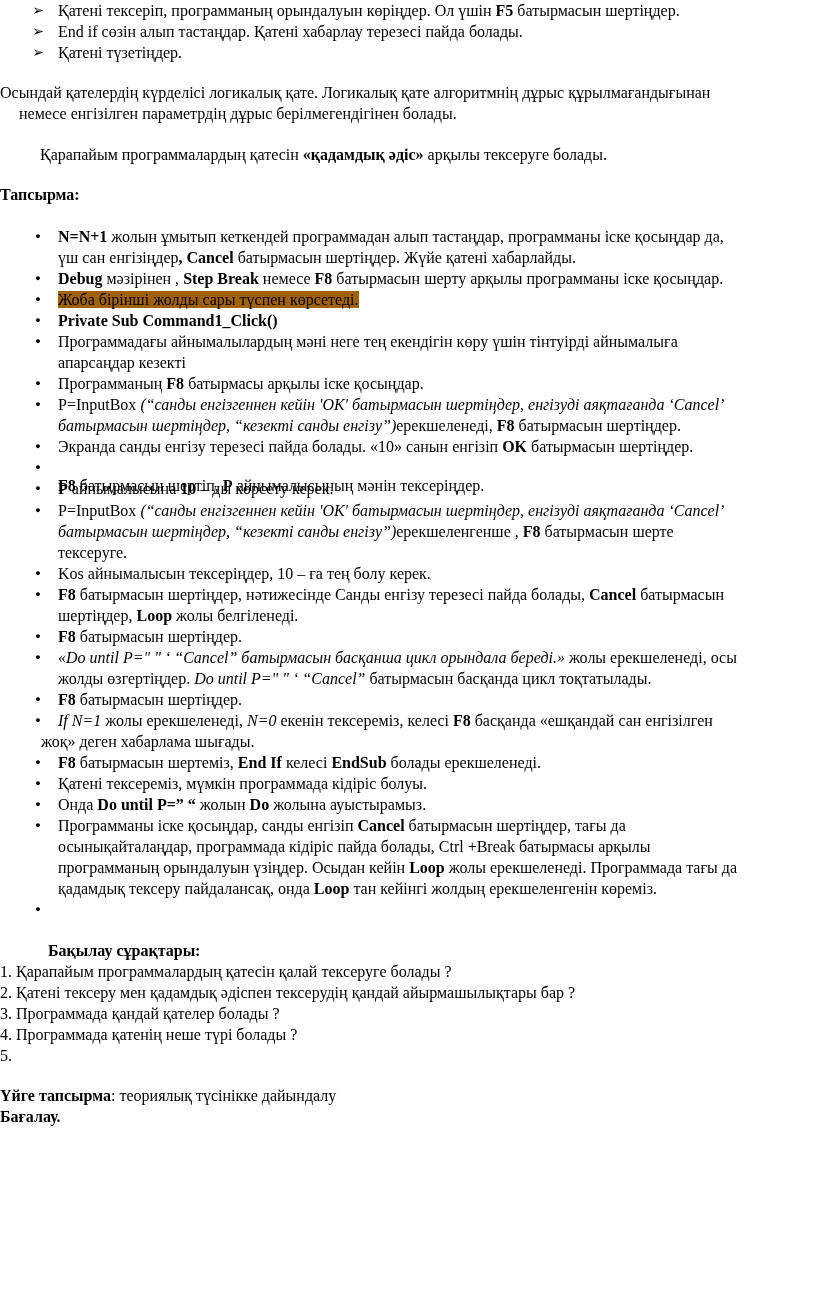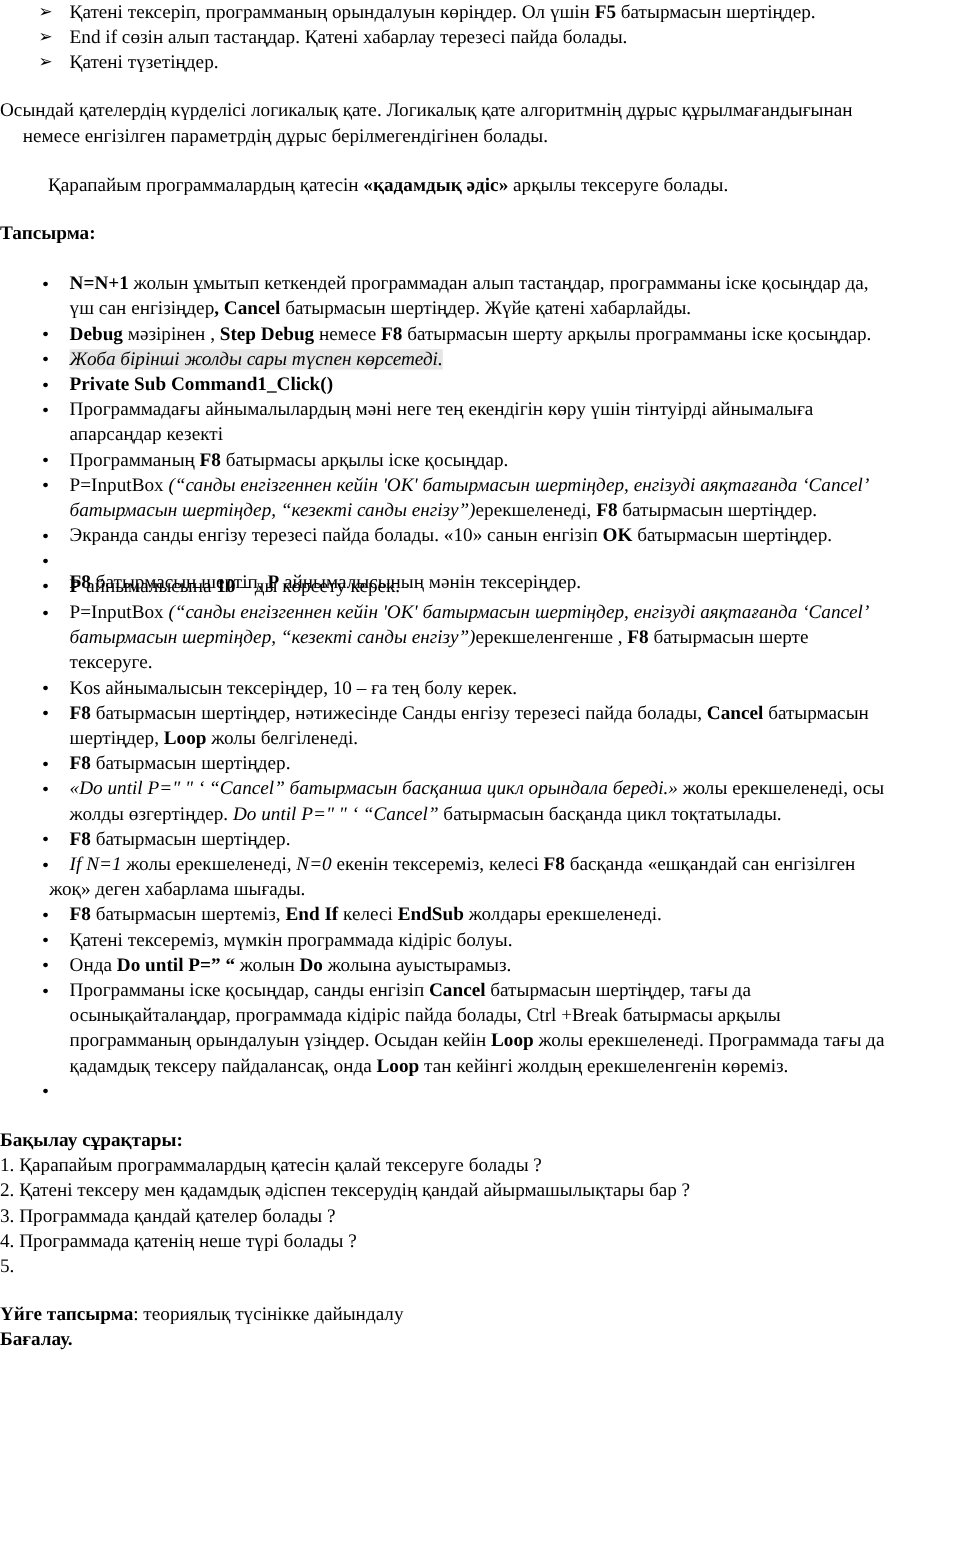--- a/index.html
+++ b/index.html
@@ -37,23 +37,23 @@
     <span>Қарапайым программалардың қатесін </span><b>«қадамдық әдіс»</b><span> арқылы тексеруге болады.</span>
   </div>
 
   <div class="ln" style="left:0;top:184px;font-weight:bold;">Тапсырма:</div>
 
   <div id="task-list">
       <span class="bul dot" style="left: 31px; top: 226px; font-size: 9px;">●</span>
       <div class="ln" style="left: 58px; top: 226px;"><b>N=N+1</b><span> жолын ұмытып кеткендей программадан алып тастаңдар, программаны іске қосыңдар да,</span></div>
       <div class="ln" style="left: 58px; top: 247px;"><span>үш сан енгізіңдер</span><b>, Cancel</b><span> батырмасын шертіңдер. Жүйе қатені хабарлайды.</span></div>
       <span class="bul dot" style="left: 31px; top: 268px; font-size: 9px;">●</span>
-      <div class="ln" style="left: 58px; top: 268px;"><b>Debug</b><span> мәзірінен , </span><b>Step Debug</b><span> немесе  </span><b>F8</b><span> батырмасын шерту арқылы программаны іске қосыңдар.</span></div>
+      <div class="ln" style="left: 58px; top: 268px;"><b>Debug</b><span> мәзірінен , </span><b>Step Break</b><span> немесе  </span><b>F8</b><span> батырмасын шерту арқылы программаны іске қосыңдар.</span></div>
       <span class="bul dot" style="left: 31px; top: 289px; font-size: 9px;">●</span>
-      <div class="ln" style="left: 58px; top: 289px;"><span class="hl" style="background: #e5e5e5; font-style: italic;">Жоба бірінші жолды сары түспен көрсетеді.</span></div>
+      <div class="ln" style="left: 58px; top: 289px;"><span class="hl" style="background: #a16207;">Жоба бірінші жолды сары түспен көрсетеді.</span></div>
       <span class="bul dot" style="left: 31px; top: 310px; font-size: 9px;">●</span>
       <div class="ln" style="left: 58px; top: 310px;"><b>Private Sub Command1_Click()</b></div>
       <span class="bul dot" style="left: 31px; top: 331px; font-size: 9px;">●</span>
       <div class="ln" style="left: 58px; top: 331px;"><span>Программадағы айнымалылардың мәні неге тең екендігін көру үшін тінтуірді айнымалыға</span></div>
       <div class="ln" style="left: 58px; top: 352px;"><span>апарсаңдар кезекті</span></div>
       <span class="bul dot" style="left: 31px; top: 373px; font-size: 9px;">●</span>
       <div class="ln" style="left: 58px; top: 373px;"><span>Программаның </span><b>F8</b><span> батырмасы арқылы іске қосыңдар.</span></div>
       <span class="bul dot" style="left: 31px; top: 394px; font-size: 9px;">●</span>
       <div class="ln" style="left: 58px; top: 394px;"><span>P=InputBox </span><i>(“санды енгізгеннен кейін 'OK' батырмасын шертіңдер, енгізуді аяқтағанда ‘Cancel’</i></div>
       <div class="ln" style="left: 58px; top: 415px;"><i>батырмасын шертіңдер, “кезекті санды енгізу”)</i><span>ерекшеленеді,  </span><b>F8</b><span> батырмасын шертіңдер.</span></div>
@@ -76,35 +76,35 @@
       <div class="ln" style="left: 58px; top: 626px;"><b>F8</b><span> батырмасын шертіңдер.</span></div>
       <span class="bul dot" style="left: 31px; top: 647px; font-size: 9px;">●</span>
       <div class="ln" style="left: 58px; top: 647px;"><i>«Do until P=" " ‘ “Cancel”  батырмасын басқанша цикл орындала береді.»</i><span> жолы ерекшеленеді, осы</span></div>
       <div class="ln" style="left: 58px; top: 668px;"><span>жолды өзгертіңдер. </span><i>Do until P=" " ‘ “Cancel”</i><span>   батырмасын басқанда цикл тоқтатылады.</span></div>
       <span class="bul dot" style="left: 31px; top: 689px; font-size: 9px;">●</span>
       <div class="ln" style="left: 58px; top: 689px;"><b>F8</b><span> батырмасын шертіңдер.</span></div>
       <span class="bul dot" style="left: 31px; top: 710px; font-size: 9px;">●</span>
       <div class="ln" style="left: 58px; top: 710px;"><i>If N=1</i><span> жолы ерекшеленеді,  </span><i>N=0</i><span> екенін тексереміз, келесі </span><b>F8</b><span> басқанда «ешқандай сан енгізілген</span></div>
       <div class="ln" style="left: 41px; top: 731px;"><span>жоқ» деген хабарлама шығады.</span></div>
       <span class="bul dot" style="left: 31px; top: 752px; font-size: 9px;">●</span>
-      <div class="ln" style="left: 58px; top: 752px;"><b>F8</b><span> батырмасын шертеміз, </span><b>End If</b><span> келесі </span><b>EndSub</b><span> жолдары ерекшеленеді.</span></div>
+      <div class="ln" style="left: 58px; top: 752px;"><b>F8</b><span> батырмасын шертеміз, </span><b>End If</b><span> келесі </span><b>EndSub</b><span> болады ерекшеленеді.</span></div>
       <span class="bul dot" style="left: 31px; top: 773px; font-size: 9px;">●</span>
       <div class="ln" style="left: 58px; top: 773px;"><span>Қатені тексереміз, мүмкін программада кідіріс болуы.</span></div>
       <span class="bul dot" style="left: 31px; top: 794px; font-size: 9px;">●</span>
       <div class="ln" style="left: 58px; top: 794px;"><span>Онда </span><b>Do until P=” “</b><span> жолын </span><b>Do</b><span> жолына ауыстырамыз.</span></div>
       <span class="bul dot" style="left: 31px; top: 815px; font-size: 9px;">●</span>
       <div class="ln" style="left: 58px; top: 815px;"><span>Программаны іске қосыңдар, санды енгізіп </span><b>Cancel</b><span> батырмасын шертіңдер, тағы да</span></div>
       <div class="ln" style="left: 58px; top: 836px;"><span>осынықайталаңдар, программада кідіріс пайда болады, Ctrl +Break батырмасы арқылы</span></div>
       <div class="ln" style="left: 58px; top: 857px;"><span>программаның орындалуын үзіңдер. Осыдан кейін </span><b>Loop</b><span>  жолы ерекшеленеді. Программада тағы да</span></div>
       <div class="ln" style="left: 58px; top: 878px;"><span>қадамдық тексеру пайдалансақ, онда </span><b>Loop</b><span> тан кейінгі жолдың ерекшеленгенін көреміз.</span></div>
       <span class="bul dot" style="left: 31px; top: 899px; font-size: 9px;">●</span>
       <div class="ln" style="left: 58px; top: 899px;"></div>
     </div>
 
-  <div class="ln" style="left:0;top:940px;font-weight:bold;">Бақылау сұрақтары:</div>
+  <div class="ln" style="left:0;top:940px;font-weight:bold;padding-left:48px;">Бақылау сұрақтары:</div>
   <div class="ln" style="left:0;top:961px;">1. Қарапайым программалардың қатесін қалай тексеруге болады ?</div>
   <div class="ln" style="left:0;top:982px;">2. Қатені тексеру мен қадамдық әдіспен тексерудің қандай айырмашылықтары бар ?</div>
   <div class="ln" style="left:0;top:1003px;">3. Программада қандай қателер болады ?</div>
   <div class="ln" style="left:0;top:1024px;">4. Программада қатенің неше түрі болады ?</div>
   <div class="ln" style="left:0;top:1045px;">5.</div>
 
   <div class="ln" style="left:0;top:1085px;">
     <b>Үйге тапсырма</b><span>: теориялық түсінікке дайындалу</span>
   </div>
   <div class="ln" style="left:0;top:1106px;font-weight:bold;">Бағалау.</div>

